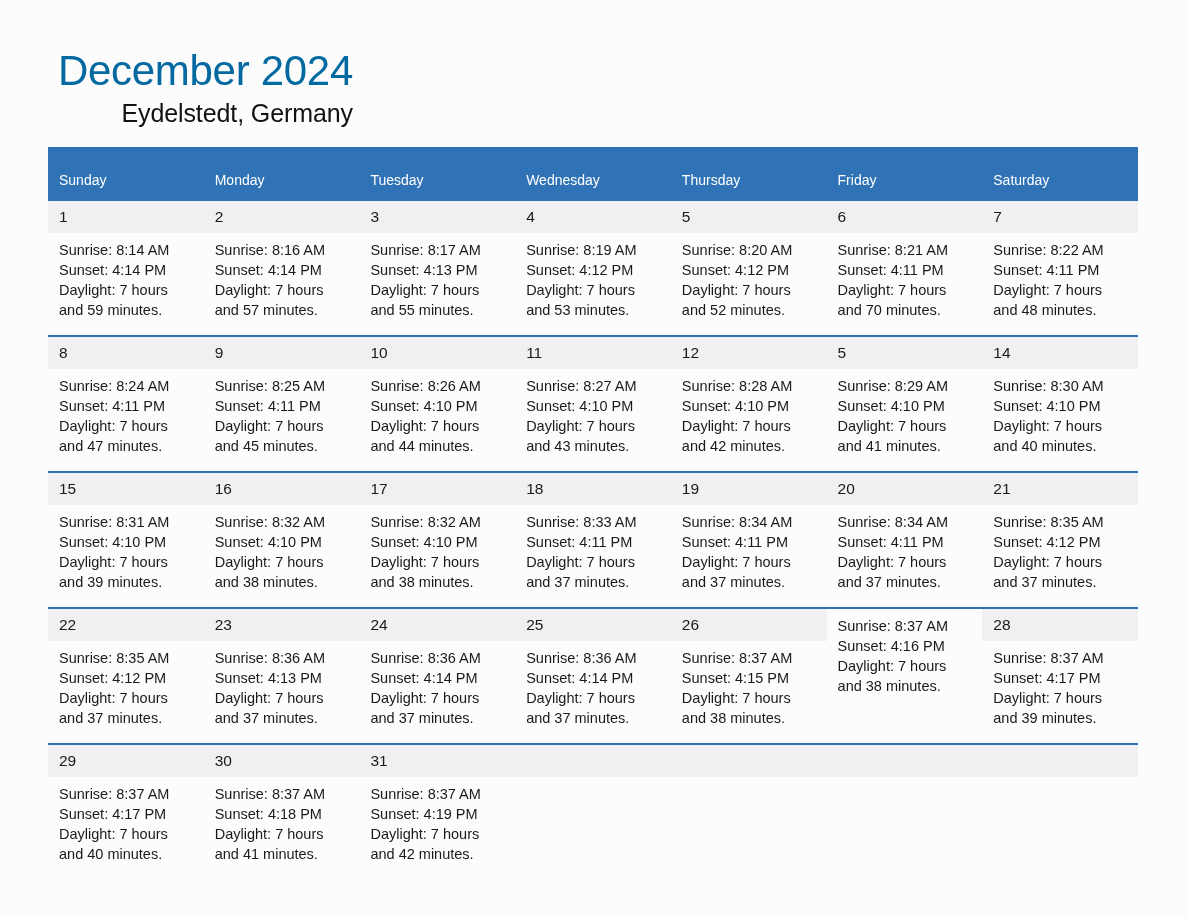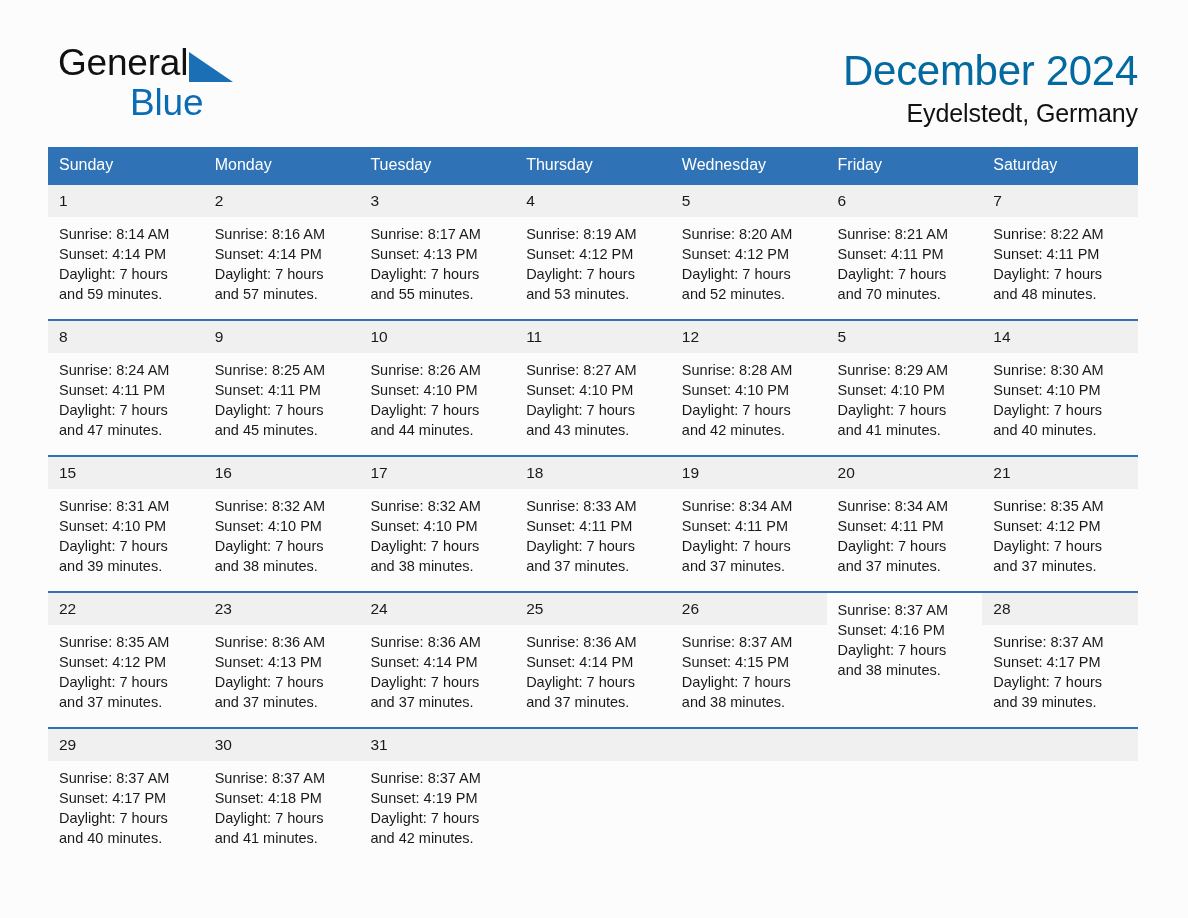--- a/index.html
+++ b/index.html
@@ -90,23 +90,23 @@
     width: 1090px;
   }
 
   .weekdays {
     display: grid;
     grid-template-columns: repeat(7, 1fr);
     background: #2f72b5;
   }
   .weekday {
     color: #ffffff;
-    font-size: 16px;
+    font-size: 14px;
     line-height: 19px;
-    padding: 8px 0 9px 11px;
+    padding: 24px 0 9px 11px;
     box-sizing: border-box;
   }
 
   .week {
     border-top: 2px solid #2f72b5;
   }
   .week:first-of-type {
     border-top: none;
   }
   .week-grid {
@@ -140,43 +140,36 @@
     white-space: nowrap;
   }
 </style>
 </head>
 <body>
 
 <div class="page">
 
   <div class="header">
 
-    <div class="logo">
-      <div class="logo-row">
-        <span class="logo-general">General</span>
-        <span class="logo-tri"></span>
-      </div>
-      <div class="logo-blue">Blue</div>
-    </div>
 
     <div class="title-block">
       <div class="title-month">December 2024</div>
       <div class="title-location">Eydelstedt, Germany</div>
     </div>
 
   </div>
 
   <div class="calendar">
 
     <div class="weekdays">
       <div class="weekday">Sunday</div>
       <div class="weekday">Monday</div>
       <div class="weekday">Tuesday</div>
+      <div class="weekday">Wednesday</div>
       <div class="weekday">Thursday</div>
-      <div class="weekday">Wednesday</div>
       <div class="weekday">Friday</div>
       <div class="weekday">Saturday</div>
     </div>
 
     <div class="week">
       <div class="week-grid">
         <div class="daycell">
           <div class="daynum">1</div>
           <div class="dayinfo">
             <div>Sunrise: 8:14 AM</div>

